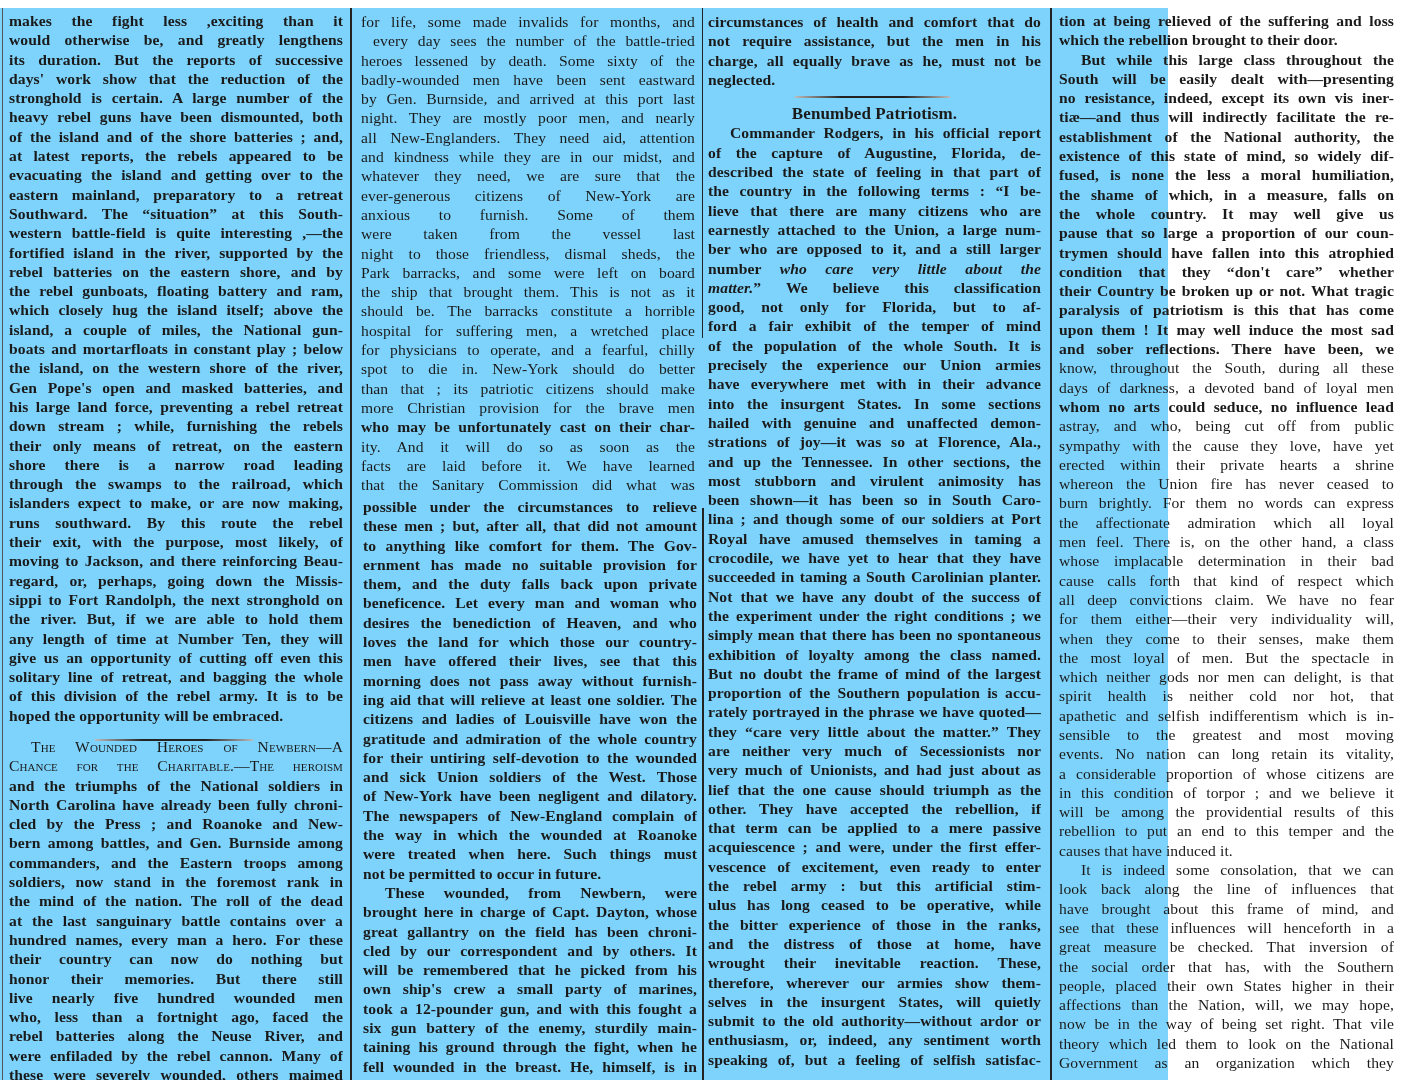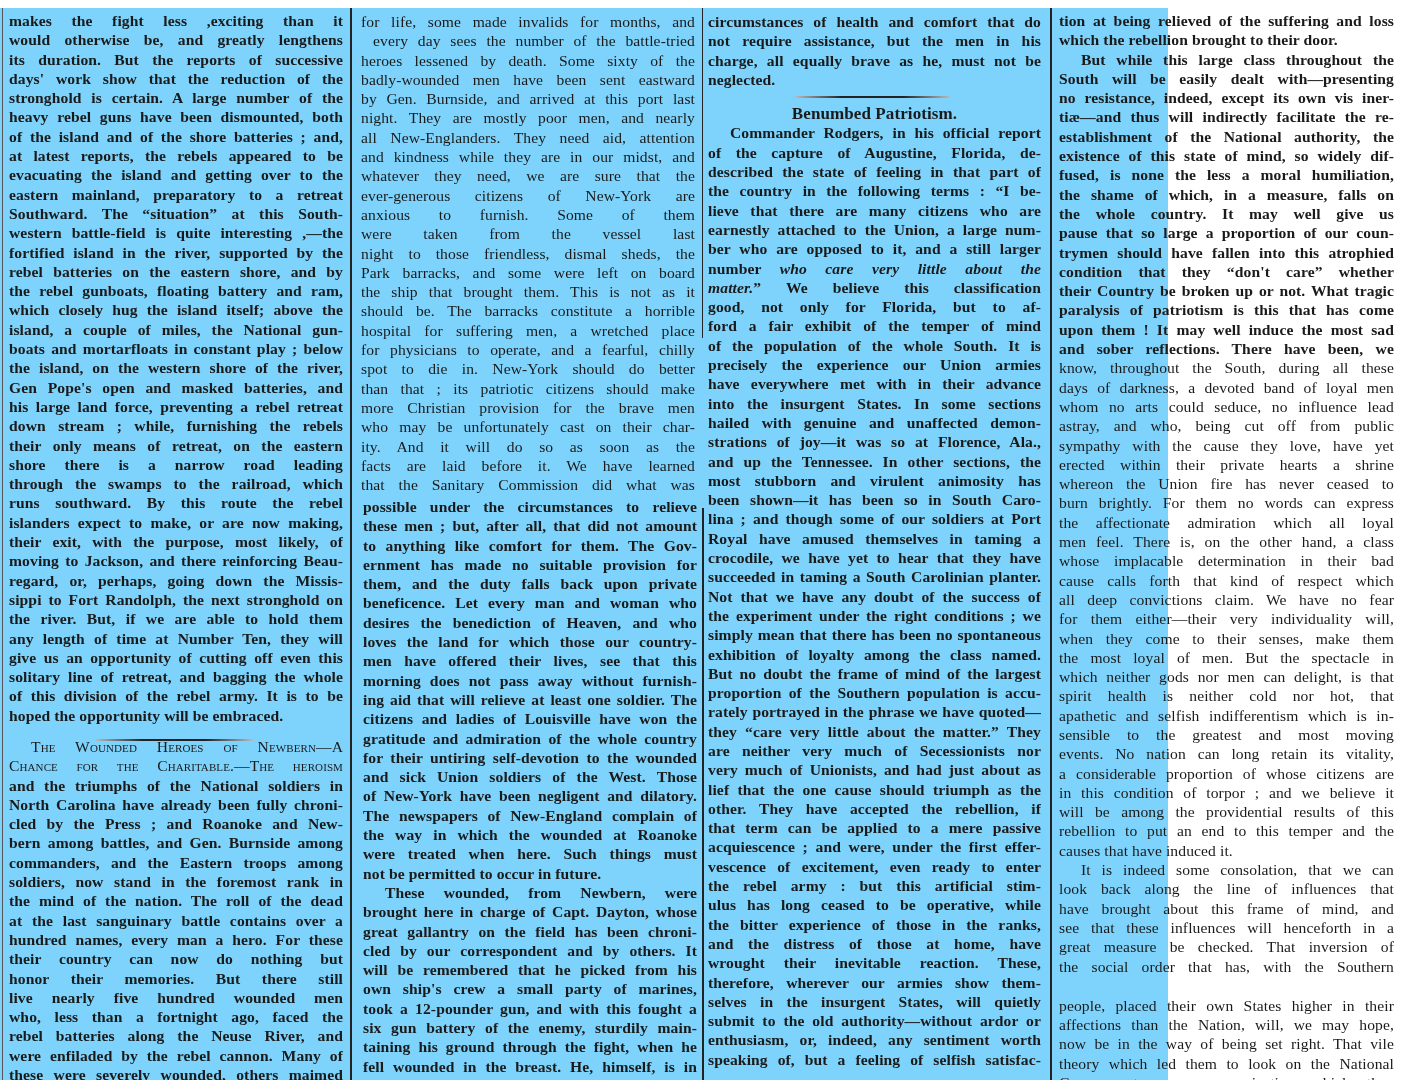--- a/index.html
+++ b/index.html
@@ -120,22 +120,22 @@
       <span class="line">which closely hug the island itself; above the</span>
       <span class="line">island, a couple of miles, the National gun-</span>
       <span class="line">boats and mortarfloats in constant play ; below</span>
       <span class="line">the island, on the western shore of the river,</span>
       <span class="line">Gen Pope's open and masked batteries, and</span>
       <span class="line">his large land force, preventing a rebel retreat</span>
       <span class="line">down stream ; while, furnishing the rebels</span>
       <span class="line">their only means of retreat, on the eastern</span>
       <span class="line">shore there is a narrow road leading</span>
       <span class="line">through the swamps to the railroad, which</span>
+      <span class="line">islanders expect to make, or are now making,</span>
       <span class="line">runs southward. By this route the rebel</span>
-      <span class="line">islanders expect to make, or are now making,</span>
       <span class="line">their exit, with the purpose, most likely, of</span>
       <span class="line">moving to Jackson, and there reinforcing Beau-</span>
       <span class="line">regard, or, perhaps, going down the Missis-</span>
       <span class="line">sippi to Fort Randolph, the next stronghold on</span>
       <span class="line">the river. But, if we are able to hold them</span>
       <span class="line">any length of time at Number Ten, they will</span>
       <span class="line">give us an opportunity of cutting off even this</span>
       <span class="line">solitary line of retreat, and bagging the whole</span>
       <span class="line">of this division of the rebel army. It is to be</span>
       <span class="line last">hoped the opportunity will be embraced.</span>
@@ -176,21 +176,21 @@
       <span class="line" style="font-weight:normal;">were taken from the vessel last</span>
       <span class="line" style="font-weight:normal;">night to those friendless, dismal sheds, the</span>
       <span class="line" style="font-weight:normal;">Park barracks, and some were left on board</span>
       <span class="line" style="font-weight:normal;">the ship that brought them. This is not as it</span>
       <span class="line" style="font-weight:normal;">should be. The barracks constitute a horrible</span>
       <span class="line" style="font-weight:normal;">hospital for suffering men, a wretched place</span>
       <span class="line" style="font-weight:normal;">for physicians to operate, and a fearful, chilly</span>
       <span class="line" style="font-weight:normal;">spot to die in. New-York should do better</span>
       <span class="line" style="font-weight:normal;">than that ; its patriotic citizens should make</span>
       <span class="line" style="font-weight:normal;">more Christian provision for the brave men</span>
-      <span class="line" style="font-weight:normal;">who may be unfortunately cast on their char-</span>
+      <span class="line" style="font-weight:bold;">who may be unfortunately cast on their char-</span>
       <span class="line" style="font-weight:normal;">ity. And it will do so as soon as the</span>
       <span class="line" style="font-weight:normal;">facts are laid before it. We have learned</span>
       <span class="line" style="font-weight:normal;">that the Sanitary Commission did what was</span>
     </div>
   <div class="col col-2 col-2-lower" id="col2b" style="left:363px;">
       <span class="line">possible under the circumstances to relieve</span>
       <span class="line">these men ; but, after all, that did not amount</span>
       <span class="line">to anything like comfort for them. The Gov-</span>
       <span class="line">ernment has made no suitable provision for</span>
       <span class="line">them, and the duty falls back upon private</span>
@@ -294,21 +294,21 @@
       <span class="line">the whole country. It may well give us</span>
       <span class="line">pause that so large a proportion of our coun-</span>
       <span class="line">trymen should have fallen into this atrophied</span>
       <span class="line">condition that they “don't care” whether</span>
       <span class="line">their Country be broken up or not. What tragic</span>
       <span class="line">paralysis of patriotism is this that has come</span>
       <span class="line">upon them ! It may well induce the most sad</span>
       <span class="line">and sober reflections. There have been, we</span>
       <span class="line" style="font-weight:normal;">know, throughout the South, during all these</span>
       <span class="line" style="font-weight:normal;">days of darkness, a devoted band of loyal men</span>
-      <span class="line" style="font-weight:normal;">whom no arts could seduce, no influence lead</span>
+      <span class="line" style="font-weight:bold;">whom no arts could seduce, no influence lead</span>
       <span class="line" style="font-weight:normal;">astray, and who, being cut off from public</span>
       <span class="line" style="font-weight:normal;">sympathy with the cause they love, have yet</span>
       <span class="line" style="font-weight:normal;">erected within their private hearts a shrine</span>
       <span class="line" style="font-weight:normal;">whereon the Union fire has never ceased to</span>
       <span class="line" style="font-weight:normal;">burn brightly. For them no words can express</span>
       <span class="line" style="font-weight:normal;">the affectionate admiration which all loyal</span>
       <span class="line" style="font-weight:normal;">men feel. There is, on the other hand, a class</span>
       <span class="line" style="font-weight:normal;">whose implacable determination in their bad</span>
       <span class="line" style="font-weight:normal;">cause calls forth that kind of respect which</span>
       <span class="line" style="font-weight:normal;">all deep convictions claim. We have no fear</span>
@@ -324,19 +324,19 @@
       <span class="line" style="font-weight:normal;">in this condition of torpor ; and we believe it</span>
       <span class="line" style="font-weight:normal;">will be among the providential results of this</span>
       <span class="line" style="font-weight:normal;">rebellion to put an end to this temper and the</span>
       <span class="line last" style="font-weight:normal;">causes that have induced it.</span>
       <span class="line indent" style="font-weight:normal;">It is indeed some consolation, that we can</span>
       <span class="line" style="font-weight:normal;">look back along the line of influences that</span>
       <span class="line" style="font-weight:normal;">have brought about this frame of mind, and</span>
       <span class="line" style="font-weight:normal;">see that these influences will henceforth in a</span>
       <span class="line" style="font-weight:normal;">great measure be checked. That inversion of</span>
       <span class="line" style="font-weight:normal;">the social order that has, with the Southern</span>
-      <span class="line" style="font-weight:normal;margin-top:20px;">people, placed their own States higher in their</span>
+      <span class="line" style="font-weight:normal;">people, placed their own States higher in their</span>
       <span class="line" style="font-weight:normal;">affections than the Nation, will, we may hope,</span>
       <span class="line" style="font-weight:normal;">now be in the way of being set right. That vile</span>
       <span class="line" style="font-weight:normal;">theory which led them to look on the National</span>
       <span class="line" style="font-weight:normal;">Government as an organization which they</span>
     </div>
 </div>
 
 </body></html>

